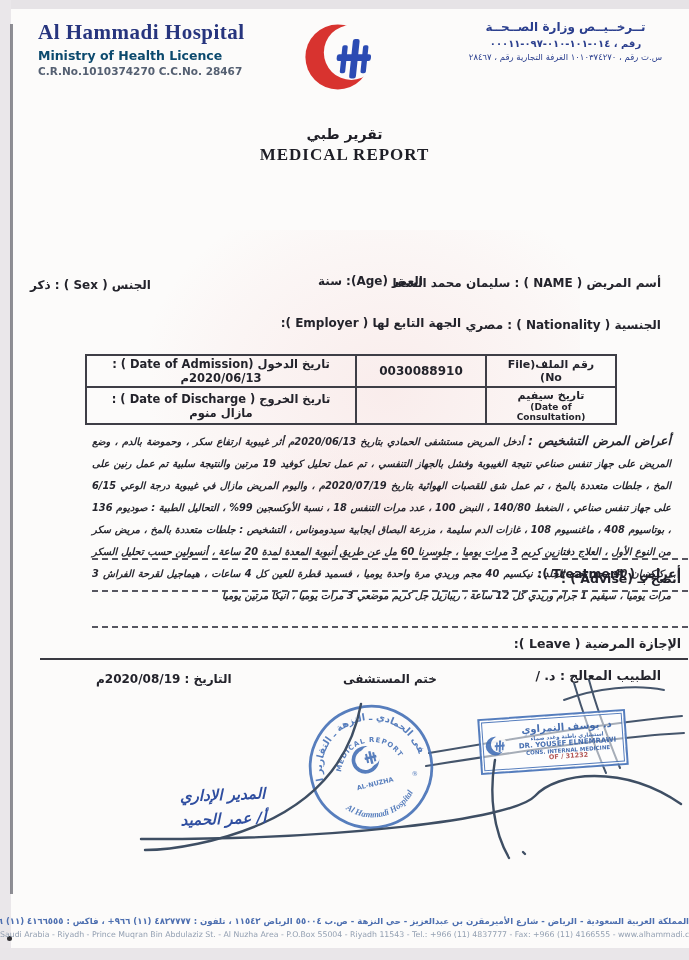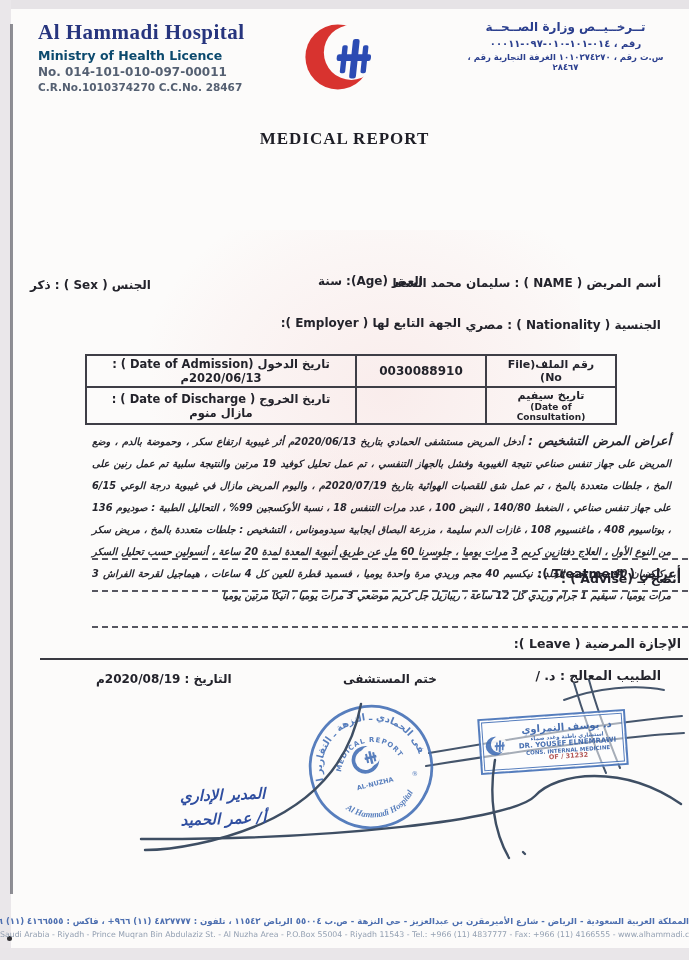--- a/index.html
+++ b/index.html
@@ -20,21 +20,21 @@
   .hdr-left{position:absolute;left:38px;top:20px;color:#27357e;}
   .hdr-left .name{font-family:"Liberation Serif","DejaVu Serif",serif;font-weight:bold;font-size:21px;letter-spacing:.5px;color:#27357e;}
   .hdr-left .l1{font-size:12.5px;font-weight:bold;color:#0c4a6e;margin-top:3px;}
   .hdr-left .l2{font-size:12px;font-weight:bold;color:#556072;margin-top:2px;}
   .hdr-left .l3{font-size:10.5px;font-weight:bold;color:#556072;margin-top:2px;}
   .logo{position:absolute;left:300px;top:12px;width:90px;height:90px;}
   .hdr-right{position:absolute;right:16px;top:16px;direction:rtl;text-align:center;color:#2b3f8e;width:215px;}
   .hdr-right .name{font-size:22px;font-weight:bold;letter-spacing:-.5px;}
   .hdr-right .l1{font-size:12px;font-weight:bold;margin-top:4px;}
   .hdr-right .l2{font-size:10px;font-weight:bold;margin-top:4px;}
-  .hdr-right .l3{font-size:8.5px;font-weight:bold;margin-top:3px;}
+  .hdr-right .l3{font-size:8.5px;font-weight:normal;margin-top:3px;}
 
   
   .title{position:absolute;left:0;top:126px;width:689px;text-align:center;color:#1e1e26;}
   .title .ar{font-size:14px;font-weight:bold;}
   .title .en{font-family:"Liberation Serif","DejaVu Serif",serif;font-size:17px;font-weight:bold;letter-spacing:1px;margin-top:3px;}
 
   
   .fld{position:absolute;direction:rtl;font-size:12px;font-weight:bold;color:#23232b;white-space:nowrap;}
   .p-name{right:28px;top:276px;}
   .p-age{right:266px;top:274px;}
@@ -108,21 +108,20 @@
   <div class="strip-left"></div>
   <div class="strip-bottom"></div>
   <div class="scan-line"></div>
   <div class="scan-dot"></div>
   <div class="watermark"></div>
   <div class="watermark2"></div>
 
   <div class="hdr-left">
     <div class="name">Al Hammadi Hospital</div>
     <div class="l1">Ministry of Health Licence</div>
-    <div class="l2">No.  014-101-010-097-00011</div>
     <div class="l3">C.R.No.1010374270 C.C.No. 28467</div>
   </div>
 
   <svg class="logo" viewBox="0 0 100 100">
     <g>
       <circle cx="42" cy="50" r="36" fill="#d8332f"></circle>
       <circle cx="57" cy="45" r="30.5" fill="#fcfbfa"></circle>
     </g>
     <g fill="#2b4bb3" transform="translate(48,30) skewX(-6)">
       <rect x="0" y="7" width="6" height="31" rx="2"></rect>
@@ -132,20 +131,21 @@
     </g>
   </svg>
 
   <div class="hdr-right">
     <div class="l1">تــرخــيــص وزارة الصــحــة</div>
     <div class="l2">رقم ، ٠١٤-١٠١-٠١٠-٠٩٧-٠٠٠١١</div>
     <div class="l3">س.ت رقم ، ١٠١٠٣٧٤٢٧٠ الغرفة التجارية رقم ، ٢٨٤٦٧</div>
   </div>
 
   <div class="title">
+    <div class="ar">تقرير طبي</div>
     <div class="en">MEDICAL REPORT</div>
   </div>
 
   <div class="fld p-name">أسم المريض ( NAME ) :  سليمان محمد السقا</div>
   <div class="fld p-age">العمر (Age): سنة</div>
   <div class="fld p-sex">الجنس ( Sex ) : ذكر</div>
   <div class="fld p-nat">الجنسية ( Nationality ) : مصري</div>
   <div class="fld p-emp">الجهة التابع لها ( Employer ):</div>
 
   <table class="info">

